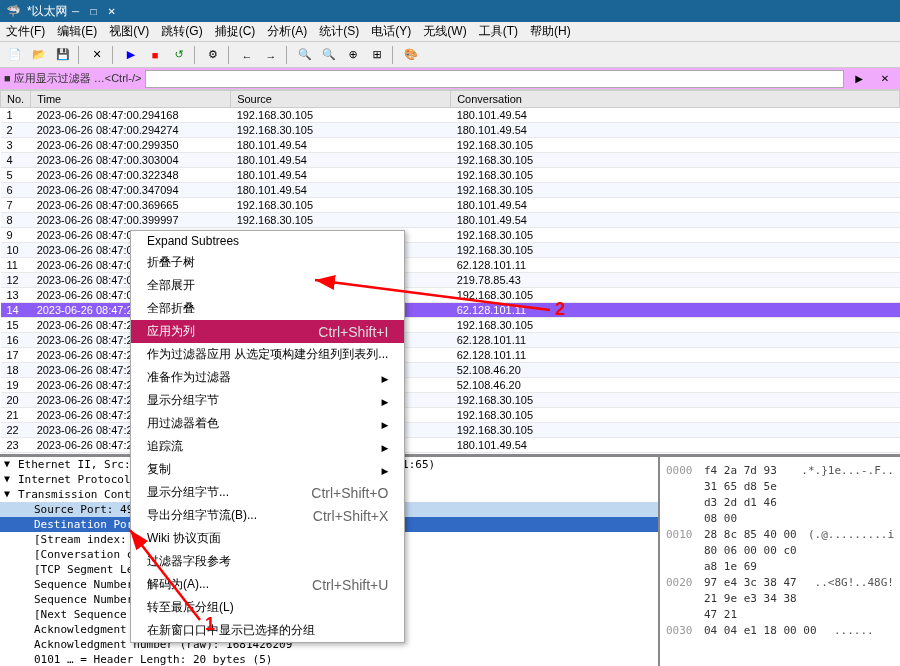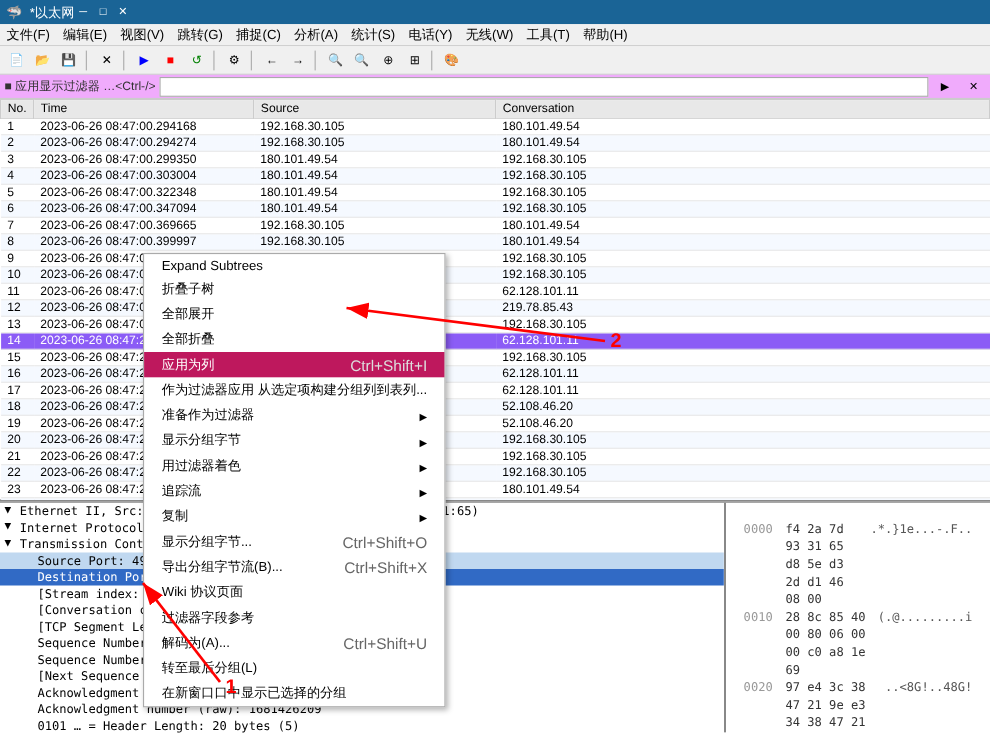--- a/index.html
+++ b/index.html
@@ -40,21 +40,21 @@
     
     .detail-panel { flex: 1; background: white; overflow-y: auto; border-right: 2px solid #888; font-size: 11px; font-family: monospace; }
     .detail-item { padding: 1px 4px; cursor: pointer; display: flex; align-items: flex-start; gap: 2px; }
     .detail-item.selected { background: #316ac5; color: white; }
     .detail-toggle { width: 12px; flex-shrink: 0; font-size: 10px; }
     .detail-text { white-space: pre-wrap; word-break: break-all; }
     .detail-child { padding-left: 20px; }
     .detail-highlight { background: #c0d8f0; }
 
     
-    .hex-panel { width: 240px; background: white; overflow-y: auto; font-size: 11px; font-family: monospace; padding: 16px; }
+    .hex-panel { width: 240px; background: white; overflow-y: auto; font-size: 11px; font-family: monospace; padding: 6px; }
     .hex-line { display: flex; gap: 8px; line-height: 16px; }
     .hex-offset { color: #999; min-width: 30px; }
     .hex-bytes { flex: 1; color: #333; }
     .hex-ascii { color: #555; min-width: 60px; }
 
     
     .context-menu { position: absolute; background: white; border: 1px solid #aaa; box-shadow: 2px 2px 5px rgba(0,0,0,0.3); z-index: 100; min-width: 220px; font-size: 12px; top: 230px; left: 130px; text-align: center; }
     .ctx-item { padding: 3px 16px; display: flex; align-items: center; justify-content: space-between; cursor: pointer; white-space: nowrap; }
     .ctx-item.highlighted { background: #be185d; color: white; }
     .ctx-shortcut { font-size: 14px; color: #666; margin-left: 20px; }

